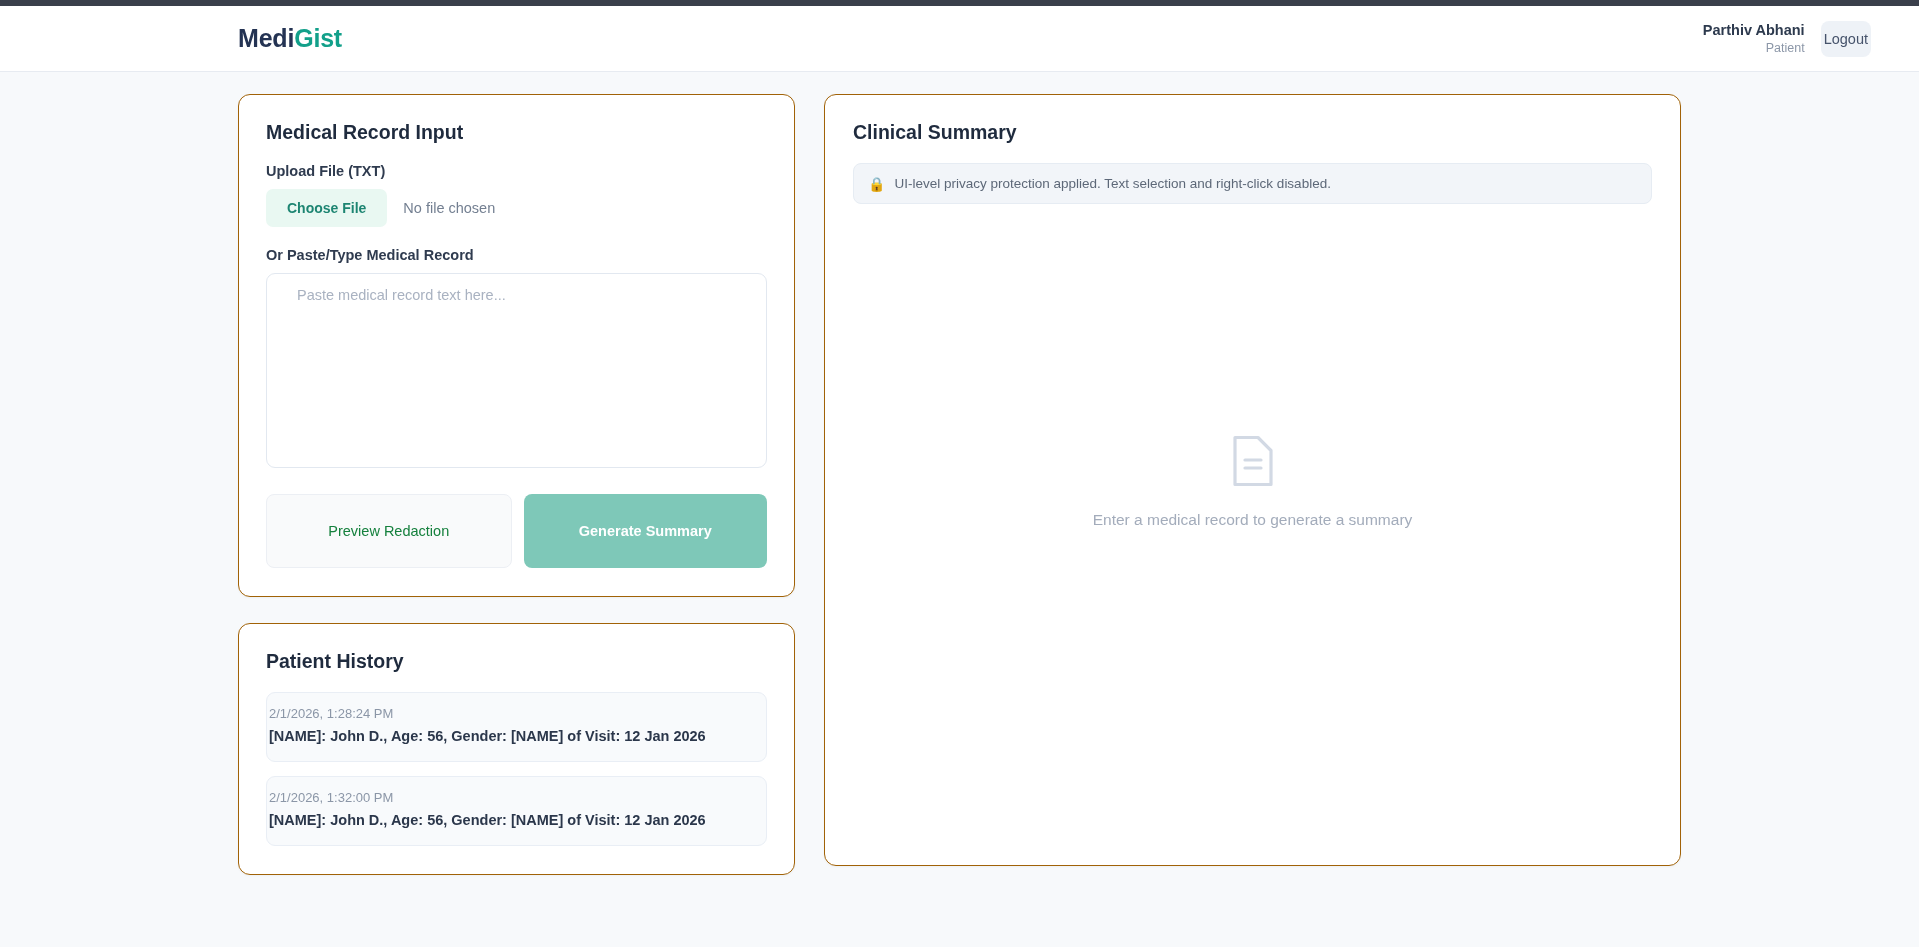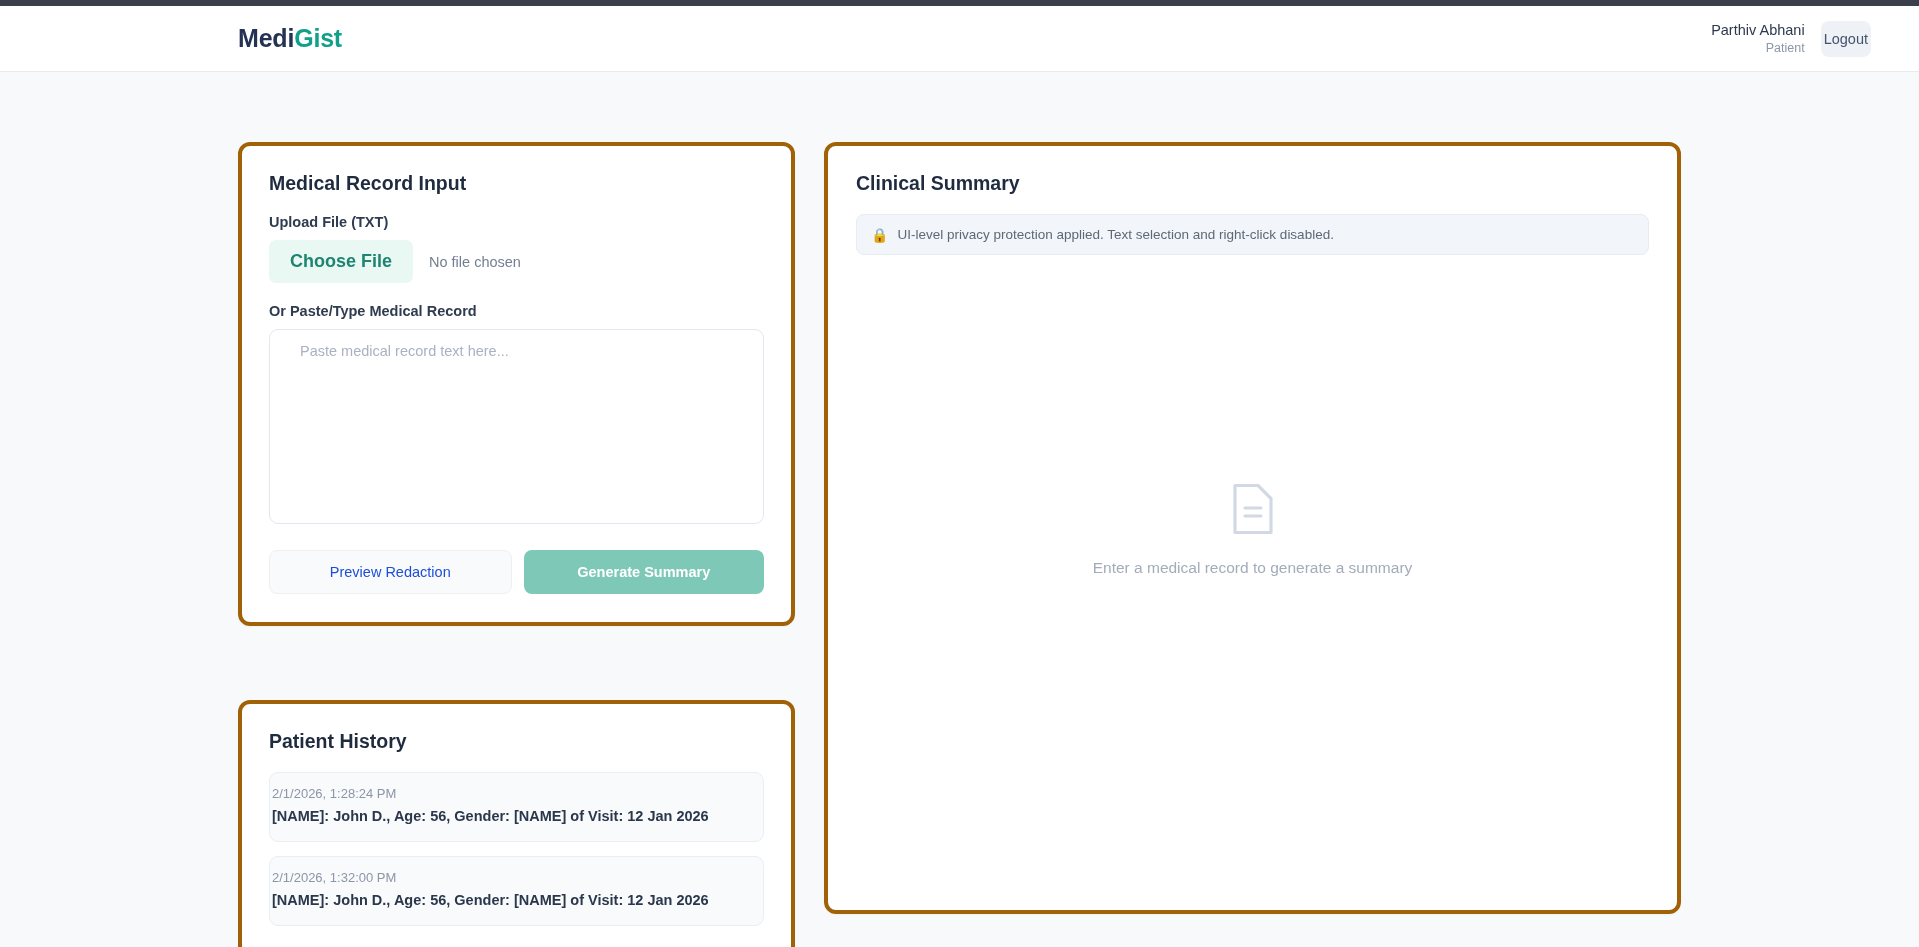--- a/index.html
+++ b/index.html
@@ -45,21 +45,21 @@
     display: flex;
     align-items: center;
     gap: 16px;
   }
   .user-block {
     text-align: right;
     line-height: 1.32;
   }
   .user-name {
     font-size: 14.5px;
-    font-weight: normal;
+    font-weight: bold;
     color: #2d3a4e;
     padding-left: 40px;
   }
   .user-role {
     font-size: 12.5px;
     color: #8c97a8;
   }
   .logout-btn {
     background: #eef2f7;
     border: none;
@@ -85,24 +85,23 @@
     display: flex;
     flex-direction: column;
     gap: 26px;
   }
   .col-right {
     flex: 1 1 auto;
   }
 
   .card {
     background: #ffffff;
-    border: 4px solid #a16207;
+    border: 1px solid #a16207;
     border-radius: 12px;
     box-shadow: 0 1px 2px rgba(30, 41, 59, 0.04);
-    margin-top: 48px;
   }
 
   .card-title {
     font-size: 19.5px;
     font-weight: bold;
     color: #1f2b3e;
     margin: 0 0 19px 0;
   }
 
   
@@ -119,21 +118,21 @@
     display: flex;
     align-items: center;
     gap: 16px;
     margin-bottom: 20px;
   }
   .choose-file-btn {
     background: #e9f8f2;
     border: none;
     border-radius: 7px;
     color: #1d8572;
-    font-size: 18px;
+    font-size: 14px;
     font-weight: bold;
     font-family: inherit;
     padding: 11px 21px;
     cursor: pointer;
   }
   .no-file-text {
     font-size: 14.5px;
     color: #737f91;
   }
 
@@ -156,24 +155,24 @@
   .button-row {
     display: flex;
     gap: 12px;
     margin-top: 26px;
   }
   .btn-secondary {
     flex: 1 1 0;
     background: #f9fafb;
     border: 1px solid #eceff4;
     border-radius: 8px;
-    color: #1d4ed8;
-    font-size: 14.5px;
-    font-family: inherit;
-    padding: 13px 0;
+    color: #15803d;
+    font-size: 14.5px;
+    font-family: inherit;
+    padding: 28px 0;
     cursor: not-allowed;
   }
   .btn-primary {
     flex: 1 1 0;
     background: #7ec8b8;
     border: none;
     border-radius: 8px;
     color: #ffffff;
     font-size: 14.5px;
     font-weight: bold;

